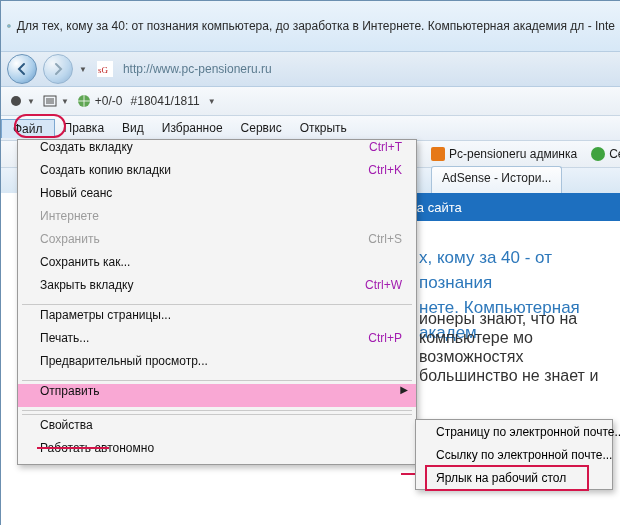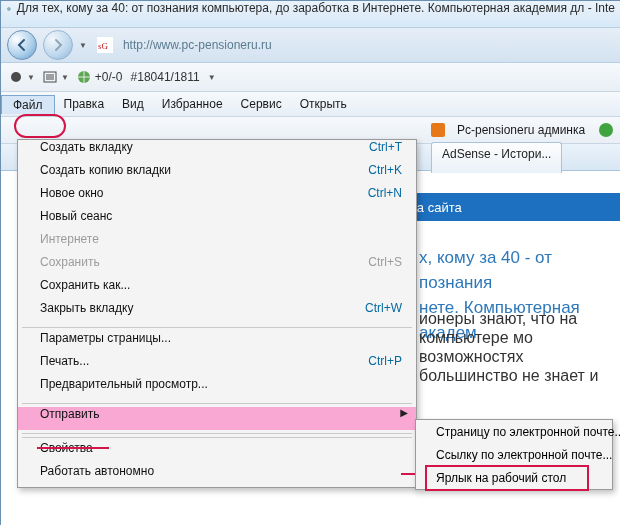--- a/index.html
+++ b/index.html
@@ -1,54 +1,54 @@
 <!DOCTYPE html>
 <html><head>
 <meta charset="utf-8">
 <style>
   html,body{margin:0;padding:0;font-family:"Segoe UI",Tahoma,sans-serif;font-size:12px;color:#000;background:#fff}
   .window{width:620px;height:525px;position:relative;overflow:hidden;background:#fff;border:1px solid #6b8fb0}
   
-  .titlebar{height:26px;background:linear-gradient(#eaf3fb,#d7e8f7);display:flex;align-items:flex-start;padding:0 6px;border-bottom:1px solid #b7cde2}
+  .titlebar{height:26px;background:linear-gradient(#eaf3fb,#d7e8f7);display:flex;align-items:center;padding:12px 6px;border-bottom:1px solid #b7cde2}
   .ie-icon{width:16px;height:16px;margin-right:6px}
   .title-text{white-space:nowrap;color:#2a2a2a}
   
   .navbar{height:34px;background:linear-gradient(#e6eef6,#d3e2f1);display:flex;align-items:center;padding:0 6px;gap:6px;border-bottom:1px solid #b7cde2}
   .circ{width:28px;height:28px;border-radius:50%;background:radial-gradient(circle at 30% 30%,#fff,#a9cdea 60%,#5f93c3);display:flex;align-items:center;justify-content:center;color:#2d5a82;font-size:14px;border:1px solid #6b94b9}
   .addr-favicon{width:16px;height:16px;margin:0 4px}
   .addr-text{color:#5b7b8f}
   
   .statusbar{height:28px;background:linear-gradient(#f6f9fc,#e9eff5);display:flex;align-items:center;padding:0 8px;gap:8px;border-bottom:1px solid #c8d6e4;color:#333}
   .sb-item{display:flex;align-items:center;gap:4px}
   .globe{width:14px;height:14px}
   .drop{font-size:8px;color:#555}
   
   .menubar{height:24px;background:linear-gradient(#f6f9fc,#e7eef6);display:flex;align-items:center;border-bottom:1px solid #c8d6e4}
   .menuitem{padding:3px 9px;color:#1a1a1a}
   .menuitem.open{background:#d6e6f7;border:1px solid #7ca7d1;border-bottom:none;padding:2px 11px}
   .annot-file{position:absolute;left:13px;top:113px;width:48px;height:20px;border:2px solid #d4154a;border-radius:12px;pointer-events:none}
   
   .bookmarkbar{height:26px;background:linear-gradient(#f6f9fc,#e9eff5);display:flex;align-items:center;padding-left:430px;gap:14px;border-bottom:1px solid #c8d6e4}
-  .bmlink{display:flex;align-items:center;gap:12px;color:#1a1a1a;white-space:nowrap}
+  .bmlink{display:flex;align-items:center;gap:4px;color:#1a1a1a;white-space:nowrap}
   .favicon-orange{width:14px;height:14px;background:#e67817;border-radius:2px}
   .favicon-green{width:14px;height:14px;background:#3fa33f;border-radius:7px}
   
   .tabstrip{height:26px;background:linear-gradient(#eaf2fa,#d8e7f4);display:flex;align-items:center;padding-left:430px;border-bottom:1px solid #a9c3db}
   .tab{height:22px;background:linear-gradient(#fdfdfe,#e9f1f8);border:1px solid #a9c3db;border-bottom:none;border-radius:3px 3px 0 0;padding:4px 10px;display:flex;align-items:flex-start;color:#222;white-space:nowrap}
   
   .page{position:absolute;left:0;right:0;top:192px;bottom:0;background:#fff}
   .page-banner{position:absolute;left:400px;right:0;top:0;height:28px;background:#1d6fbf;color:#fff;display:flex;align-items:center;padding-left:10px;font-size:13px}
   .page-head{position:absolute;left:418px;right:6px;top:52px;color:#2d78bb;font-size:17px;line-height:25px}
   .page-body{position:absolute;left:418px;right:6px;top:116px;color:#333;font-size:16px;line-height:19px}
   
   .dropdown{position:absolute;left:16px;top:138px;width:398px;background:#f4f4f4;border:1px solid #9a9a9a;box-shadow:2px 3px 6px rgba(0,0,0,.25)}
   .dd-row{display:flex;align-items:flex-start;height:23px;padding:0 14px 0 22px;color:#111;position:relative}
   .dd-row.disabled{color:#9c9c9c}
   .dd-label{flex:1;white-space:nowrap}
-  .dd-accel{color:#0369a1}
+  .dd-accel{color:#a21caf}
   .dd-row.disabled .dd-accel{color:#9c9c9c}
   .dd-sep{height:1px;background:#c9c9c9;margin:3px 4px}
   .dd-arrow{position:absolute;right:8px;font-size:10px;color:#222}
   .dd-row.hl{background:#f9a8d4}
   .annot-line{position:absolute;height:2px;background:#d4154a;pointer-events:none}
   
   .submenu{position:absolute;left:414px;top:418px;width:196px;background:#f4f4f4;border:1px solid #9a9a9a;box-shadow:2px 3px 6px rgba(0,0,0,.25)}
   .sm-row{height:23px;display:flex;align-items:center;padding:0 12px 0 20px;white-space:nowrap}
   .annot-box{position:absolute;border:2px solid #d4154a;pointer-events:none}
 </style>
@@ -148,24 +148,20 @@
   <div class="dropdown">
     <div class="dd-row">
         <span class="dd-label">Создать вкладку</span>
         <span class="dd-accel">Ctrl+T</span>
       </div>
     <div class="dd-row">
         <span class="dd-label">Создать копию вкладки</span>
         <span class="dd-accel">Ctrl+K</span>
       </div>
     <div class="dd-row">
-        <span class="dd-label">Новое окно</span>
-        <span class="dd-accel">Ctrl+N</span>
-      </div>
-    <div class="dd-row">
         <span class="dd-label">Новый сеанс</span>
       </div>
     <div class="dd-row disabled">
         <span class="dd-label">Интернете</span>
       </div>
     <div class="dd-row disabled">
         <span class="dd-label">Сохранить</span>
         <span class="dd-accel">Ctrl+S</span>
       </div>
     <div class="dd-row">

